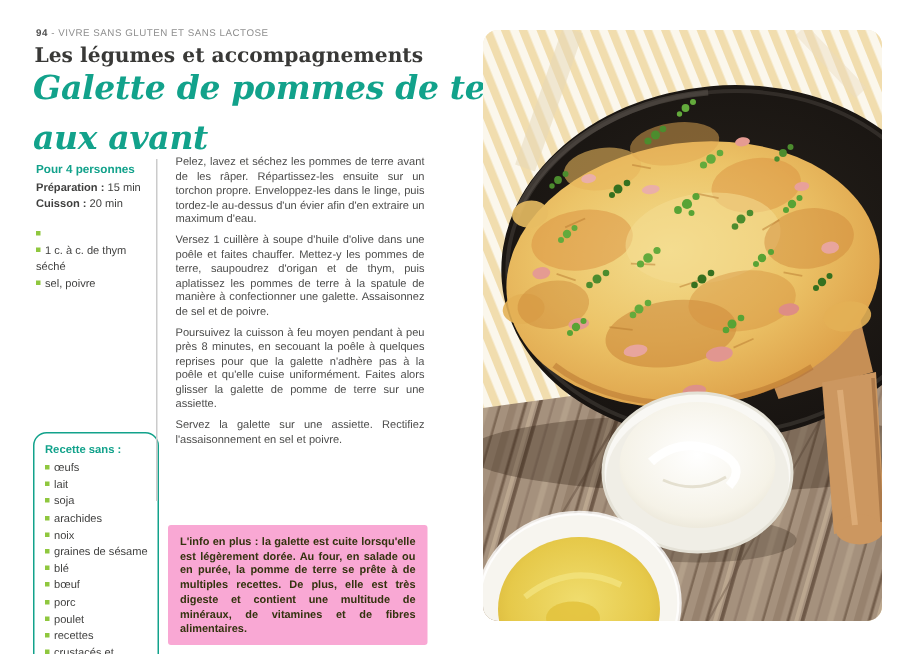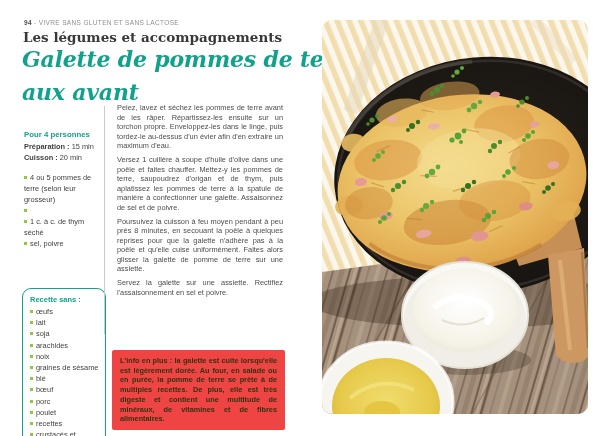--- a/index.html
+++ b/index.html
@@ -11,40 +11,40 @@
   .hdr{ position:absolute; left:24px; top:19px; font-size:6.5px;
         color:#8f8f8f; letter-spacing:.35px; }
   .hdr .num{ font-weight:bold; color:#4f4f4f; }
   .section{ position:absolute; left:23px; top:29px;
             font-family:"DejaVu Serif", serif; font-weight:700;
             font-size:13.5px; color:#393937; white-space:nowrap; }
   .title{ position:absolute; left:22px; font-family:"DejaVu Serif", serif;
           font-style:italic; font-weight:700; font-size:22px; color:#12a28b;
           white-space:nowrap; letter-spacing:-.2px; }
   .title.l1{ top:46px; } .title.l2{ top:79px; }
-  .sidebar{ position:absolute; left:24px; top:130px; width:81px;
+  .sidebar{ position:absolute; left:24px; top:108px; width:81px;
             font-size:7.4px; color:#3f3f3e; line-height:10.8px; }
   .servings{ color:#12a28b; font-weight:bold; font-size:7.8px; margin-bottom:1px; }
   .metaline b{ font-weight:bold; }
   .ing{ margin-top:9px; }
   .bitem{ line-height:11px; }
   .bullet{ display:inline-block; width:3px; height:3px; background:#8fc73e;
            margin-right:3px; vertical-align:1px; }
   .allergen-box{ position:absolute; left:22px; top:288px; width:84px;
                  border:1.5px solid #12a28b; border-radius:9px;
                  padding:6px 4px 7px 7px; font-size:7.4px; color:#3f3f3e; }
   .allergen-title{ color:#12a28b; font-weight:bold; margin-bottom:2px; font-size:7.5px; }
   .allergen-box .bitem{ line-height:11.2px; }
   .vline{ position:absolute; left:104px; top:106px; width:1px; height:228px; background:#cbcbcb; }
   .steps{ position:absolute; left:117px; top:103px; width:166px; height:246px;
           overflow:hidden; font-size:7.4px; line-height:9.5px; color:#4c4c4b;
           text-align:justify; }
   .steps p{ margin:0 0 4.6px; }
   .infobox{ position:absolute; left:112px; top:350px; width:173px;
-            background:#ef4444; padding:6px 8px; font-size:7.3px; line-height:9.7px;
+            background:#f9a8d4; padding:6px 8px; font-size:7.3px; line-height:9.7px;
             font-weight:bold; color:#33330f; text-align:justify; border-radius:2px; }
   .photo{ position:absolute; left:322px; top:20px; width:266px; height:394px;
           border-radius:10px; overflow:hidden; background:#f5ecd8; }
   .photo svg{ display:block; width:100%; height:100%; }
 </style>
 </head>
 <body>
 
 <div id="page">
 
@@ -62,21 +62,20 @@
     <div class="servings">Pour 4 personnes</div>
     <div class="metaline">
       <b>Préparation :</b>
       <span>15 min</span>
     </div>
     <div class="metaline">
       <b>Cuisson :</b>
       <span>20 min</span>
     </div>
     <div class="ing">
-        <div class="bitem"><span class="bullet"></span><span>4 ou 5 pommes de terre (selon leur grosseur)</span></div>
         <div class="bitem"><span class="bullet"></span></div>
         <div class="bitem"><span class="bullet"></span><span>1 c. à c. de thym séché</span></div>
         <div class="bitem"><span class="bullet"></span><span>sel, poivre</span></div>
       </div>
   </div>
 
   <div class="allergen-box">
     <div class="allergen-title">Recette sans :</div>
     <div>
         <div class="bitem"><span class="bullet"></span><span>œufs</span></div>

